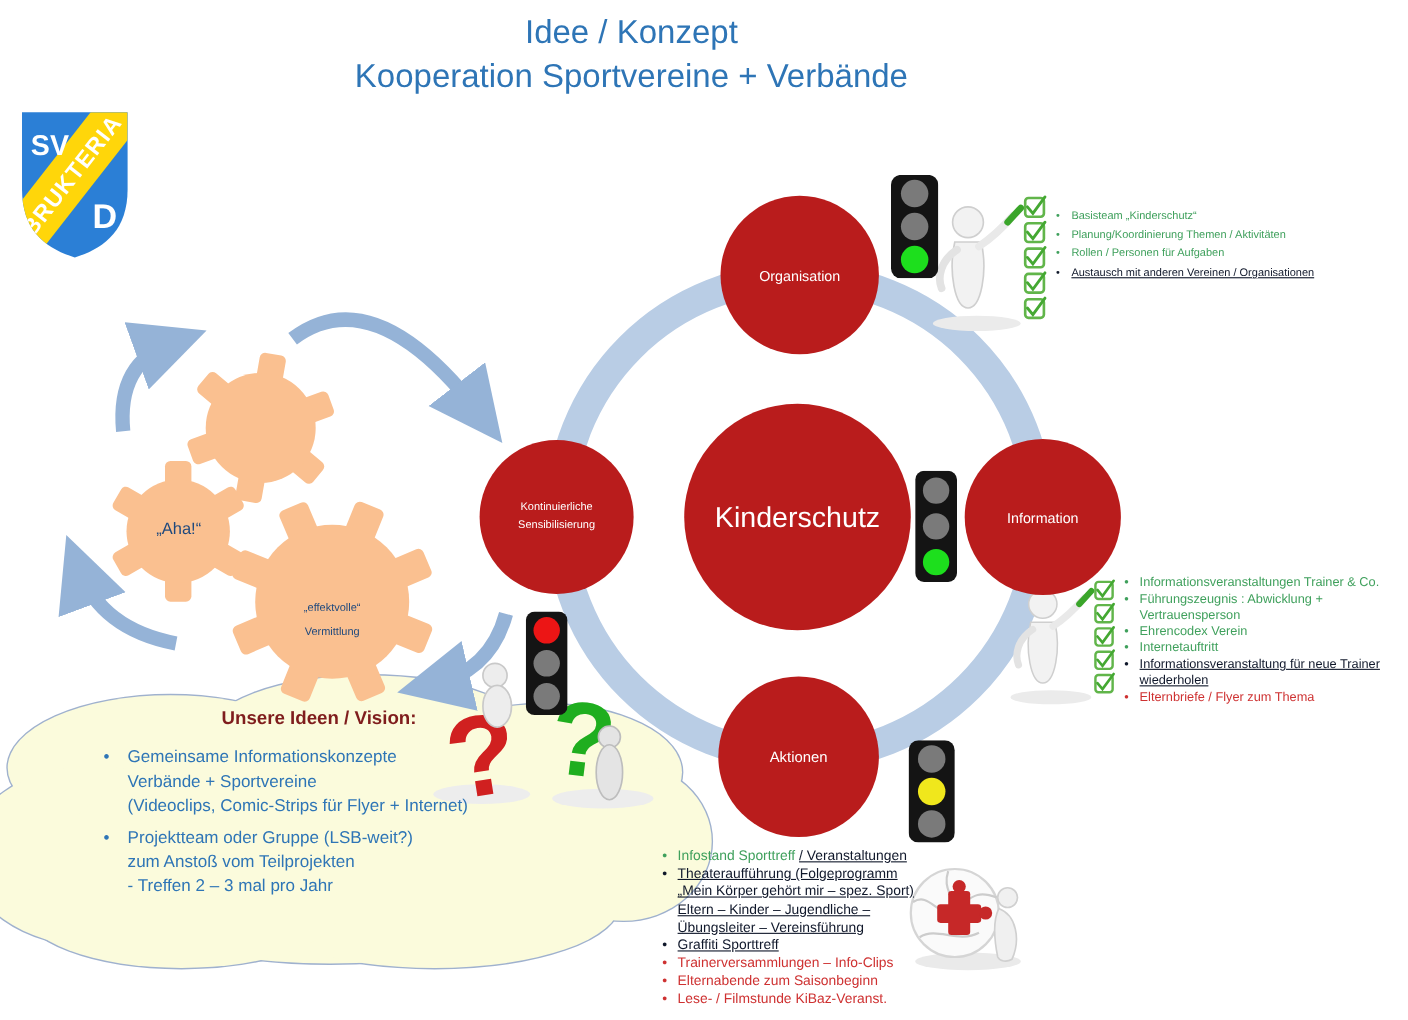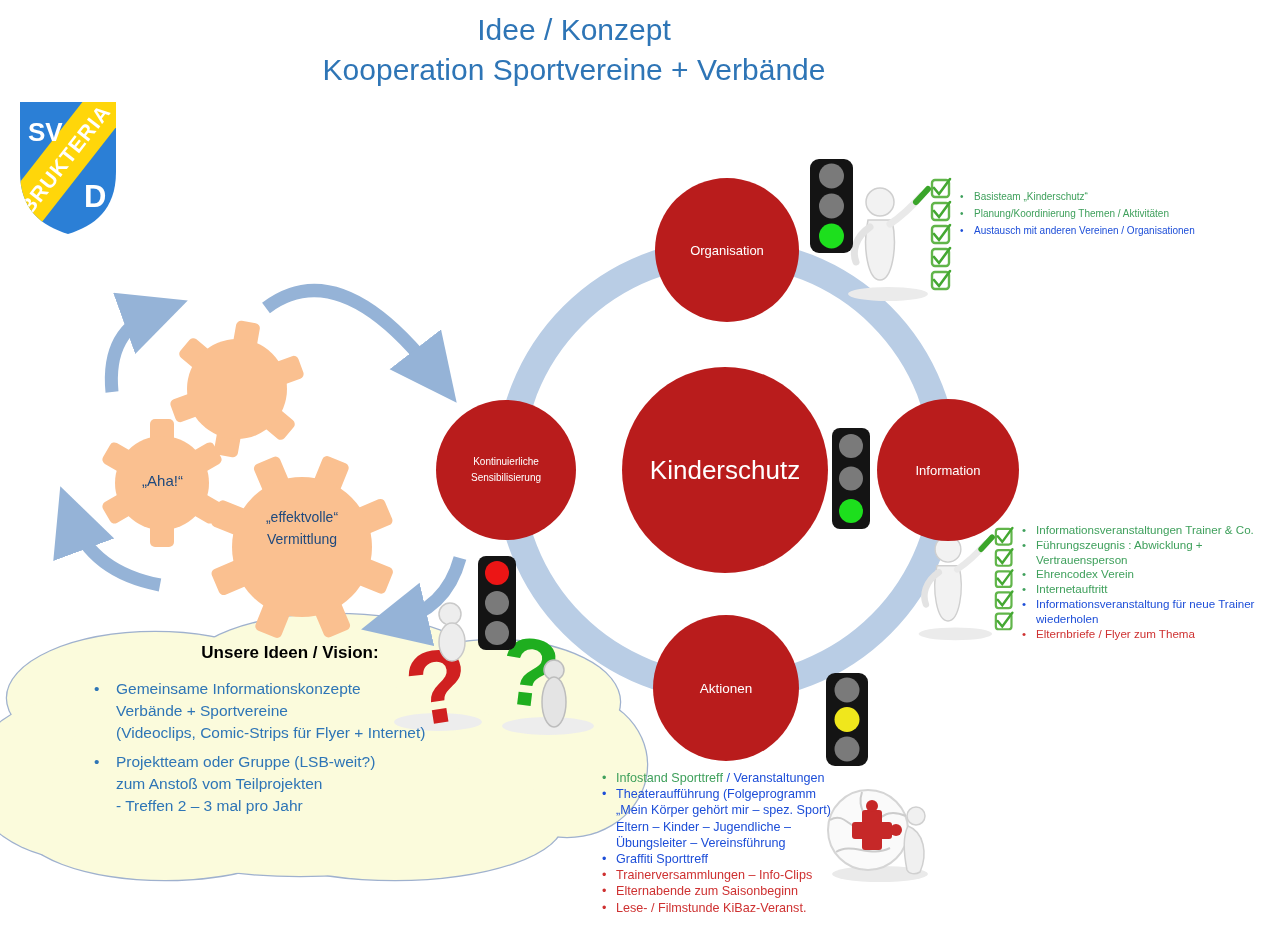--- a/index.html
+++ b/index.html
@@ -14,35 +14,35 @@
   .node .lbl{white-space:pre-line;}
   #node-center{left:622px;top:367px;width:206px;height:206px;font-size:26px;}
   #node-top{left:655px;top:178px;width:144px;height:144px;font-size:13px;}
   #node-right{left:877px;top:399px;width:142px;height:142px;font-size:13px;}
   #node-bottom{left:653px;top:615px;width:146px;height:146px;font-size:13.5px;}
   #node-left{left:436px;top:400px;width:140px;height:140px;font-size:10px;line-height:1.6;}
   .tl{position:absolute;}
   .gear-label{color:#1F497D;text-align:center;white-space:pre-line;}
   #gear1-label{left:180px;top:364px;width:115px;font-size:15px;line-height:21px;}
   #gear2-label{left:105px;top:472px;width:115px;font-size:15px;}
-  #gear3-label{left:212px;top:506px;width:180px;font-size:14px;line-height:22px;}
-  #cloud-title{left:130px;top:643px;width:320px;text-align:center;color:#000000;
+  #gear3-label{left:212px;top:542px;width:180px;font-size:10px;line-height:22px;}
+  #cloud-title{left:130px;top:643px;width:320px;text-align:center;color:#7f1d1d;
                font-size:17px;font-weight:bold;}
   .blist ul{list-style:none;margin:0;padding:0;}
   .blist li{position:relative;padding-left:16px;white-space:pre-line;}
   .blist li::before{content:"\2022";position:absolute;left:2px;top:0;}
   #cloud-list{left:86px;top:678px;width:430px;color:#2E75B6;font-size:15.5px;line-height:22px;}
   #cloud-list li{padding-left:30px;margin-bottom:7px;}
   #cloud-list li::before{left:8px;}
   #list-org{left:958px;top:189px;width:320px;font-size:10px;line-height:16.2px;}
   #list-org li{margin-bottom:1px;}
   #list-info{left:1020px;top:523px;width:260px;font-size:11.6px;line-height:14.8px;}
   #list-akt{left:600px;top:770px;width:252px;font-size:12.6px;line-height:16.2px;}
   .green{color:#3FA05C;}
-  .orange{color:#1d4ed8;}
+  .orange{color:#0f172a;text-decoration:underline;}
   .red{color:#CE3131;}
 </style>
 </head>
 <body>
 
 <div id="slide">
 
   <svg id="bg" viewBox="0 0 1280 927">
     <defs>
       <marker id="ah" markerWidth="6" markerHeight="6" refX="2.6" refY="2.5" orient="auto">
@@ -244,20 +244,21 @@
       <li>Projektteam oder Gruppe (LSB-weit?)
 zum Anstoß vom Teilprojekten
 - Treffen 2 – 3 mal pro Jahr</li>
     </ul>
   </div>
 
   <div id="list-org" class="abs blist">
     <ul>
       <li class="green">Basisteam „Kinderschutz“</li>
       <li class="green">Planung/Koordinierung  Themen / Aktivitäten</li>
+      <li class="green">Rollen / Personen für Aufgaben</li>
       <li class="orange">Austausch mit anderen Vereinen / Organisationen</li>
     </ul>
   </div>
 
   <div id="list-info" class="abs blist">
     <ul>
       <li class="green">Informationsveranstaltungen Trainer &amp; Co.</li>
       <li class="green">Führungszeugnis : Abwicklung +
 Vertrauensperson</li>
       <li class="green">Ehrencodex Verein</li>

